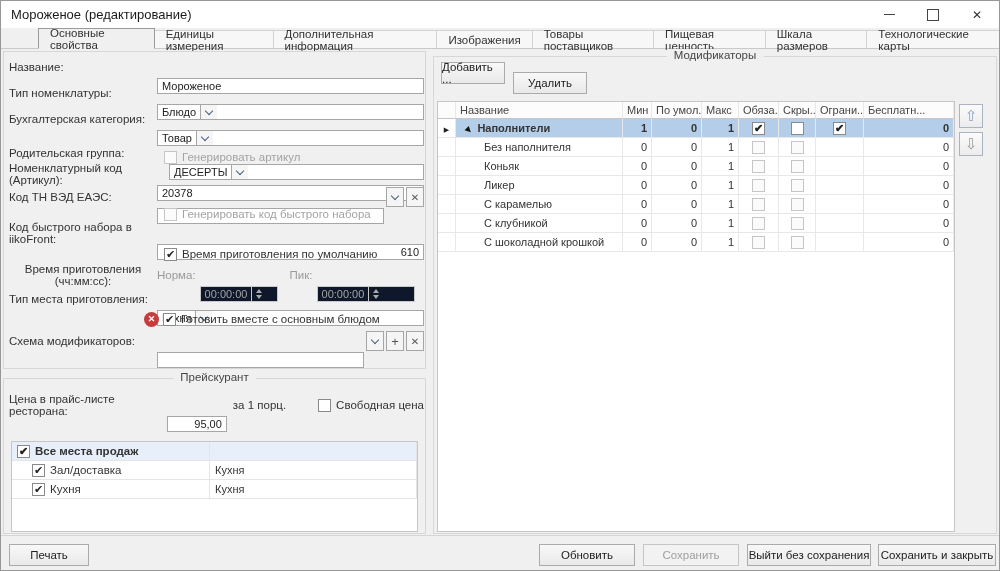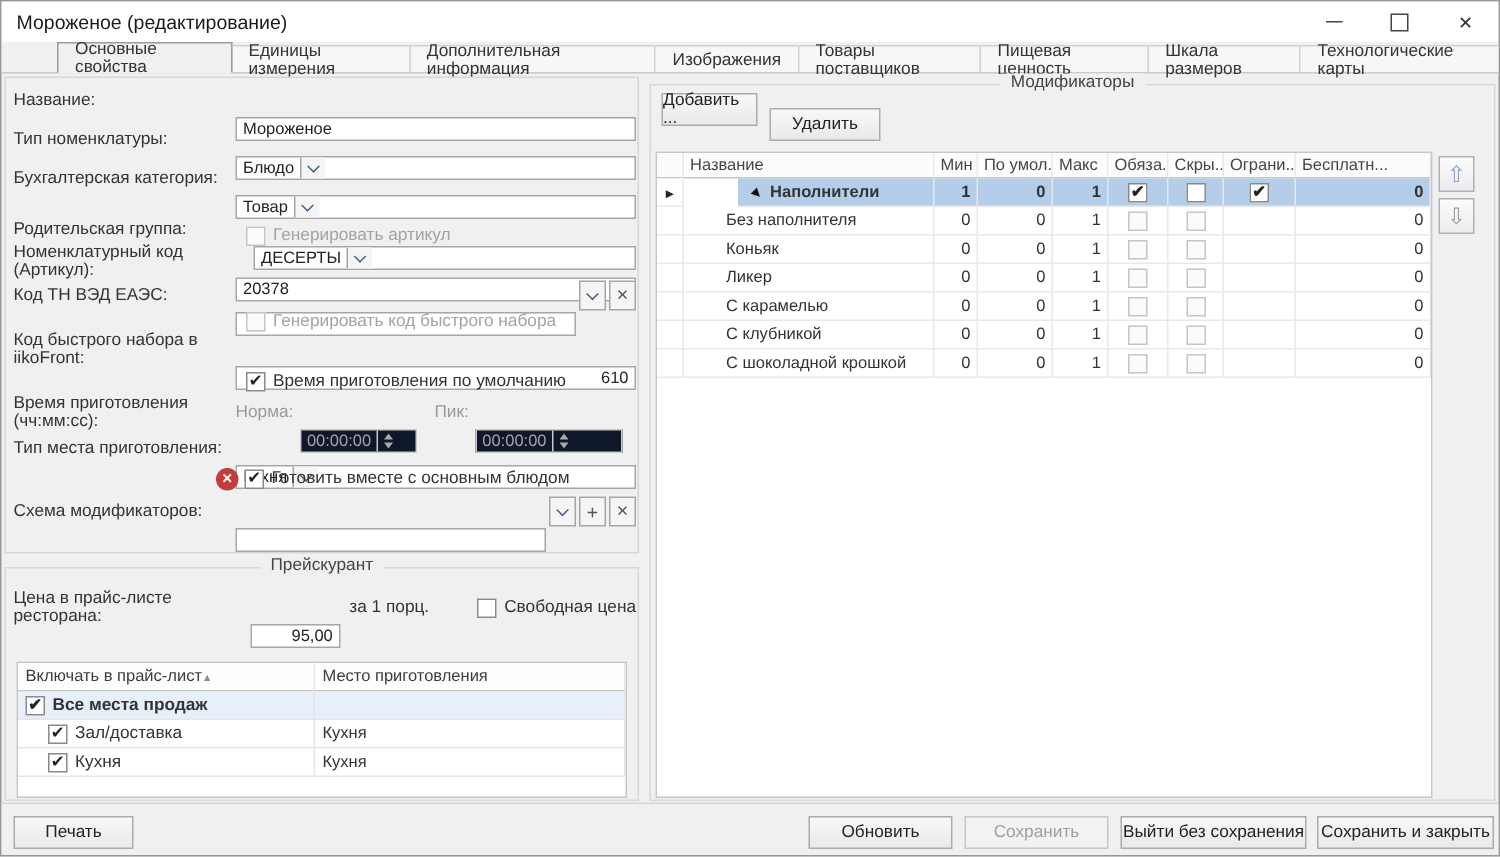--- a/index.html
+++ b/index.html
@@ -195,21 +195,21 @@
     <div class="input right">
         <span>610</span>
       </div>
   </div>
 
   <div class="frow" style="top:245px; left:163px; width:260px; height:16px;">
     <span class="cb checked"></span>
     <span class="cblbl">Время приготовления по умолчанию</span>
   </div>
 
-  <div class="frow" style="top:264px;">
+  <div class="frow" style="top:264px;text-align:center;">
     <span class="lbl flabel">Время приготовления (чч:мм:сс):</span>
     <span class="lbl graylbl" style="margin-right:4px;">Норма:</span>
     <div class="input disabled" style="max-width:78px;">
         <span>00:00:00</span>
       <span class="spin">
           <span class="tri-up"></span>
           <span class="tri-dn"></span>
         </span>
     </div>
     <span class="lbl graylbl" style="margin:0 4px 0 12px;">Пик:</span>
@@ -258,29 +258,20 @@
     <span class="lbl flabel" style="width:158px;">Цена в прайс-листе ресторана:</span>
     <div class="input right" style="max-width:95px;">
         <span>95,00</span>
       </div>
     <span class="lbl" style="margin-left:6px;">за 1 порц.</span>
     <span class="cb" style="margin-left:32px;"></span>
     <span class="cblbl">Свободная цена</span>
   </div>
 
   <div class="ptable">
-    <div class="prow phead">
-      <div class="pcell">
-          <span>Включать в прайс-лист</span>
-          <span class="sort-asc"></span>
-        </div>
-      <div class="pcell">
-          <span>Место приготовления</span>
-        </div>
-    </div>
     <div class="prow hl">
       <div class="pcell">
           <span class="cb checked"></span>
           <span class="cblbl" style="font-weight:bold;">Все места продаж</span>
         </div>
       <div class="pcell">
           <span></span>
         </div>
     </div>
     <div class="prow">
@@ -336,21 +327,21 @@
         </div>
       <div class="mc">
           <span>Бесплатн...</span>
         </div>
     </div>
 
     <div class="mrow sel">
       <div class="mc cbc indcell">
           <span class="ind-arrow"></span>
         </div>
-      <div class="mc" style="padding-left:10px;margin-left:36px;">
+      <div class="mc" style="padding-left:10px;">
           <span class="exp"></span>
           <span>Наполнители</span>
         </div>
       <div class="mc num">
           <span>1</span>
         </div>
       <div class="mc num">
           <span>0</span>
         </div>
       <div class="mc num">

